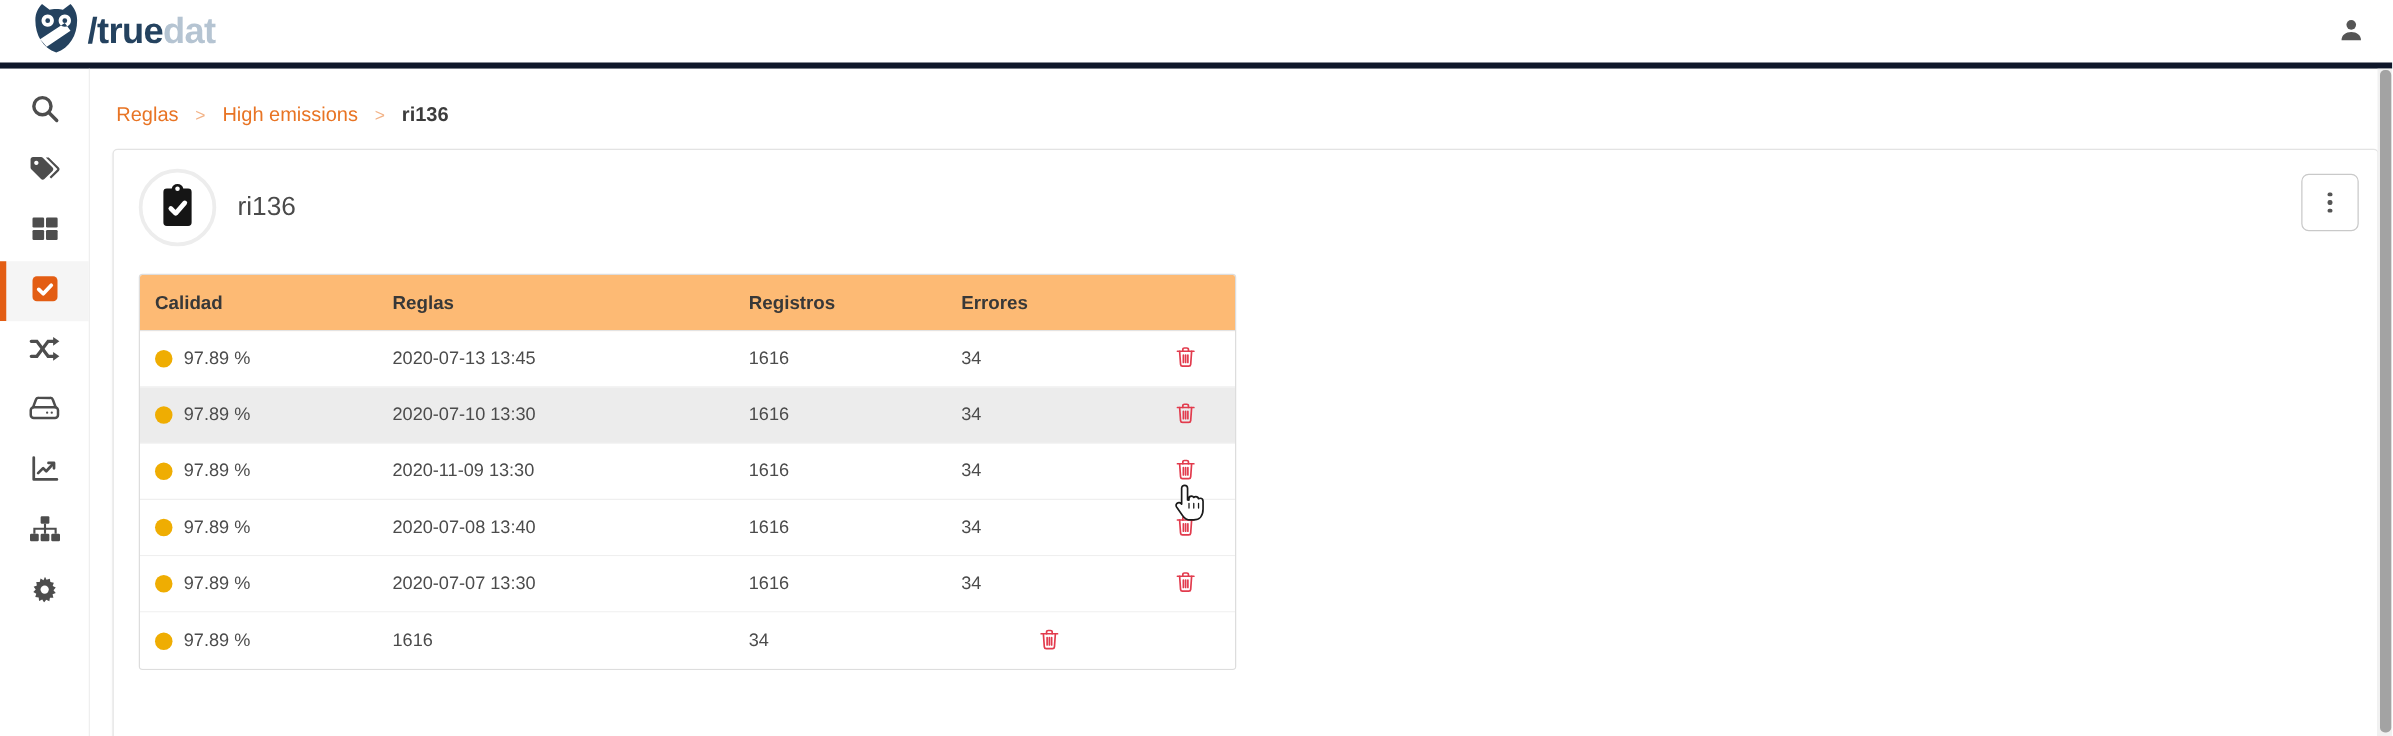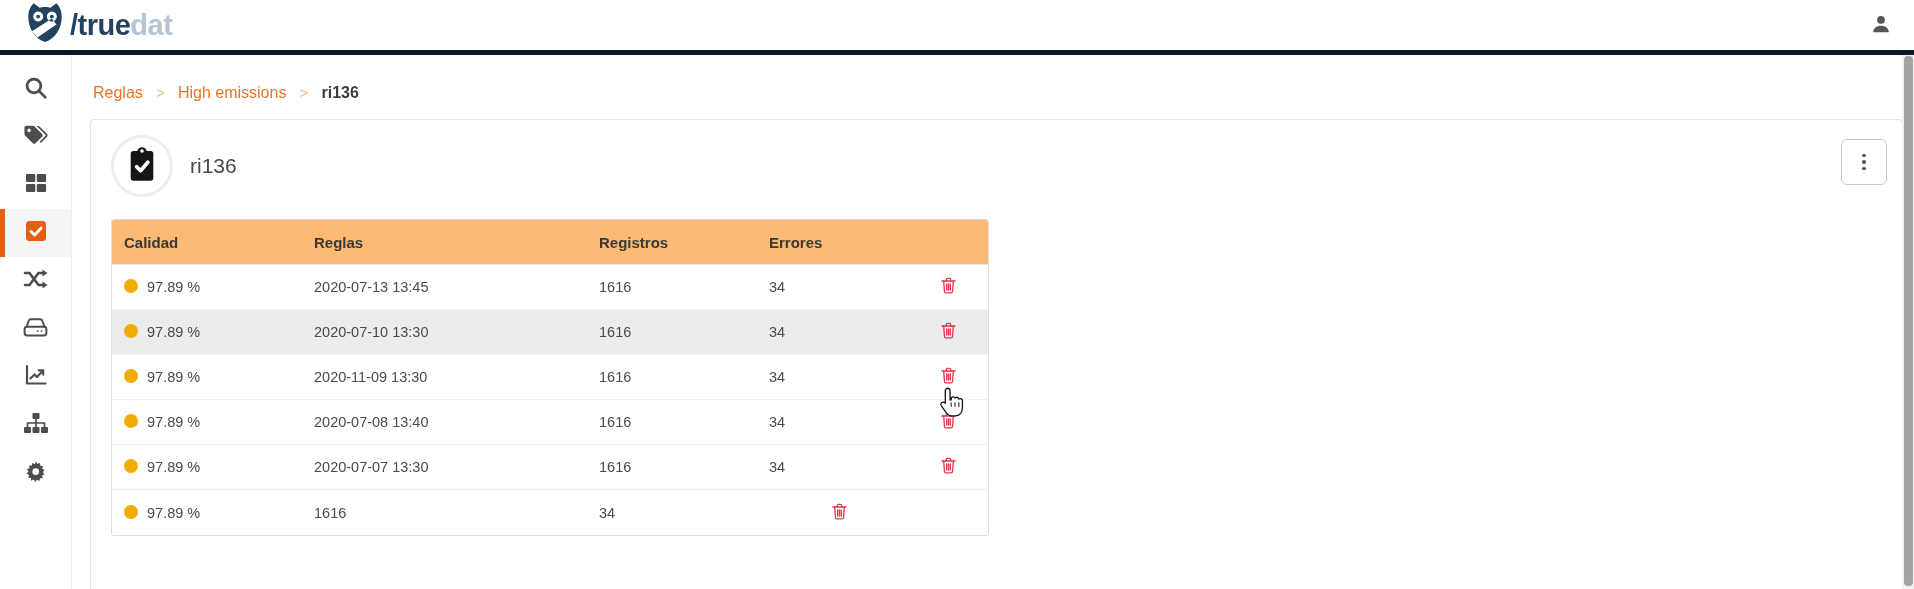--- a/index.html
+++ b/index.html
@@ -63,21 +63,21 @@
 
   
   .rtable{width:878px;margin-top:22px;border:1px solid #ddd;border-radius:3px;overflow:hidden;}
   .thead,.trow{display:grid;grid-template-columns:190px 285px 170px 140px 1fr;
                align-items:center;padding-left:12px;}
   .thead{height:45px;background:#fdba74;border-bottom:1px solid #e3e3e3;
          font-size:15px;font-weight:700;color:#383838;}
   .trow{height:45px;font-size:14.5px;color:var(--text_cell);background:#fff;border-bottom:1px solid #efefef;}
   .trow:last-child{border-bottom:none;}
   .trow.hovered{background:#ececec;}
-  .q-cell{display:flex;align-items:flex-start;}
+  .q-cell{display:flex;align-items:center;}
   .dot{width:14px;height:14px;border-radius:50%;background:var(--quality_dot);margin-right:9px;flex:none;}
   .action-cell{display:flex;justify-content:center;}
   .trash-btn{background:none;border:none;color:var(--danger);cursor:pointer;padding:4px;display:flex;}
 
   
   .scrollbar{position:absolute;top:55px;right:0;bottom:0;width:12px;background:#f1f1f1;}
   .scroll-thumb{position:absolute;top:1px;bottom:3px;left:2px;width:9px;background:#a3a3a3;border-radius:4px;}
 
   
   .cursor{position:absolute;z-index:50;pointer-events:none;}

